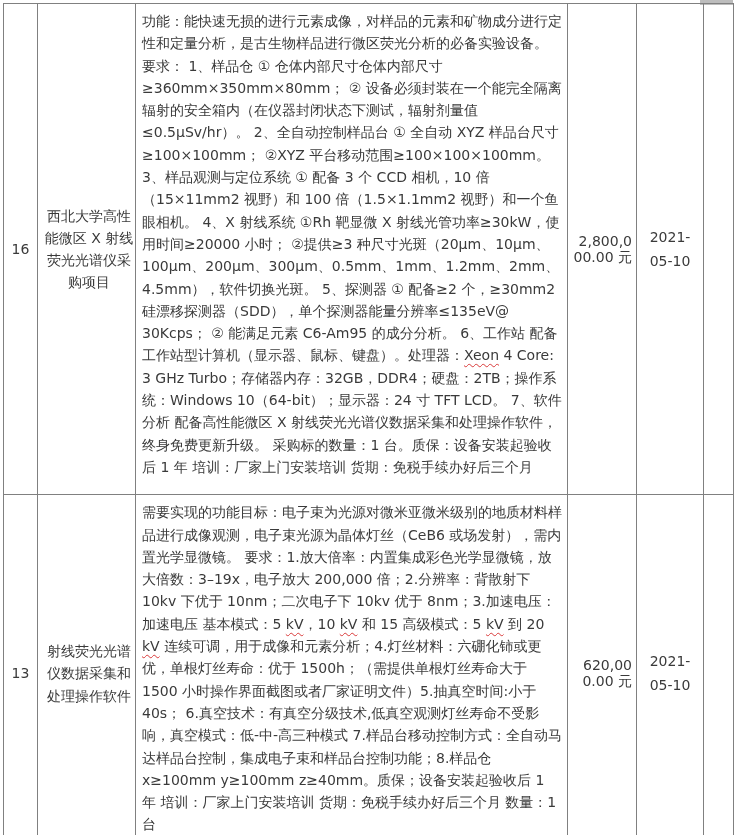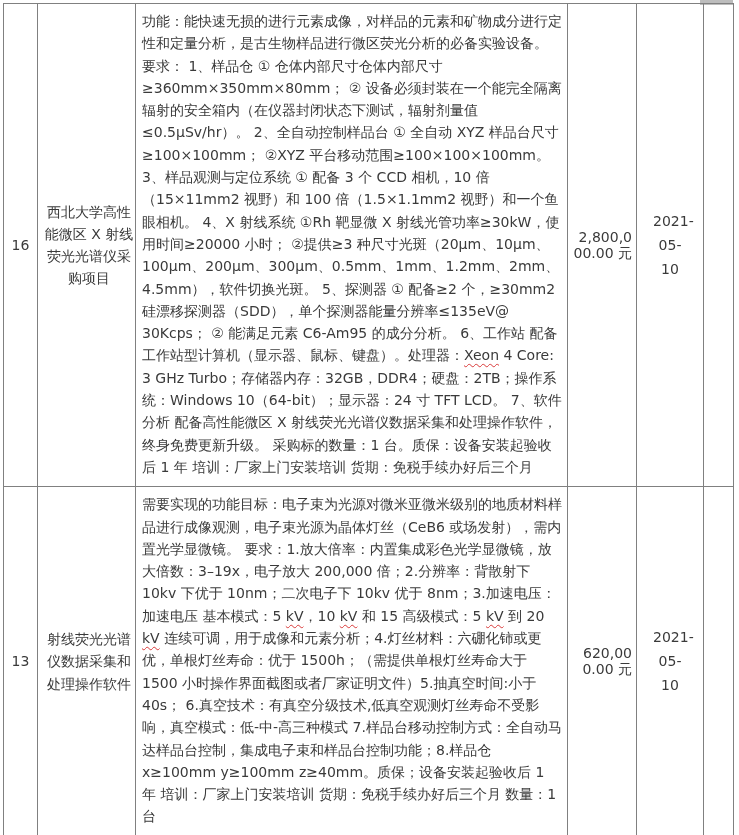--- a/index.html
+++ b/index.html
@@ -42,35 +42,35 @@
     text-align: center; vertical-align: middle;
   }
   td.name-cell {
     vertical-align: middle;
     padding: 0 1px 0 6px;
     line-height: 22.3px;
     text-align: center;
   }
   td.desc-cell {
     vertical-align: top;
-    padding: 6px 5px 8px 6px;
+    padding: 6px 5px 16px 6px;
     line-height: 22.3px;
     text-align: left;
   }
   td.price-cell {
     vertical-align: middle;
     text-align: right;
     padding: 0 4px 0 2px;
     line-height: 16px;
     word-break: break-all;
   }
   td.date-cell {
     vertical-align: middle;
     text-align: center;
-    padding: 0 16px;
+    padding: 0 4px;
     line-height: 24px;
   }
   td.empty-cell { vertical-align: middle; }
 
   .sq {
     text-decoration: underline;
     text-decoration-style: wavy;
     text-decoration-color: #d93a3a;
     text-decoration-thickness: 1px;
     text-underline-offset: 3px;

